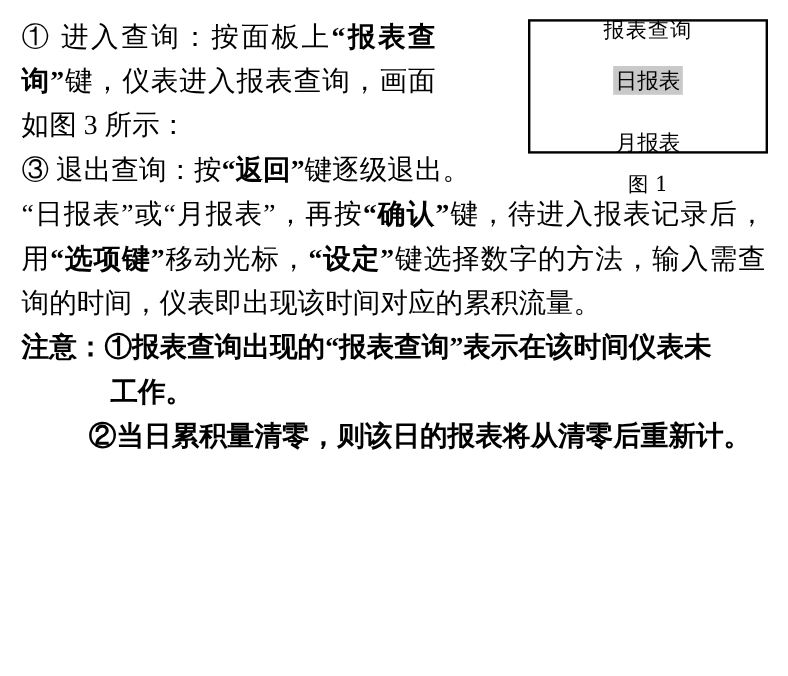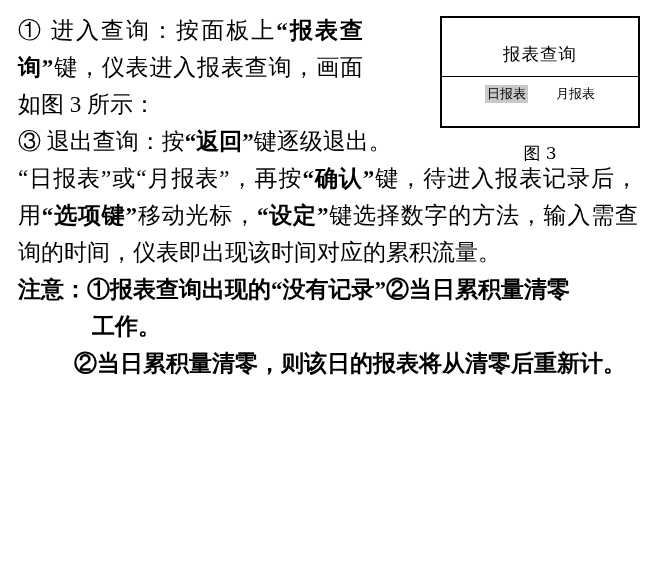--- a/index.html
+++ b/index.html
@@ -98,21 +98,22 @@
     height: 1px;
     background: #000000;
     margin: 6px 0 8px 0;
   }
 
   .figure-options {
     display: flex;
     align-items: center;
     justify-content: center;
     gap: 28px;
-    font-size: 13px;
+    font-size: 18px;
+    flex-direction: column;
   }
 
   .opt-selected {
     background: #c9c9c9;
     padding: 0 2px;
   }
 
   .figure-caption {
     margin-top: 14px;
     font-size: 17px;
@@ -127,36 +128,36 @@
 
   <div class="figure-wrap">
     <div class="figure-box">
       <div class="figure-title">报表查询</div>
       <div class="figure-divider"></div>
       <div class="figure-options">
         <span class="opt-selected">日报表</span>
         <span>月报表</span>
       </div>
     </div>
-    <div class="figure-caption">图 3</div>
+    <div class="figure-caption">图 1</div>
   </div>
 
   <div class="body-text">
 
     <p class="para p1">
       <span>① 进入查询：按面板上</span><span class="b">“报表查询”</span><span>键，仪表进入报表查询，画面如图 3 所示：</span>
     </p>
 
 
     <p class="para p-rest">
       <span>③ 退出查询：按</span><span class="b">“返回”</span><span>键逐级退出。</span>
     </p>
 
     <p class="para p-rest">
       <span>“日报表”或“月报表”，再按</span><span class="b">“确认”</span><span>键，待进入报表记录后，用</span><span class="b">“选项键”</span><span>移动光标，</span><span class="b">“设定”</span><span>键选择数字的方法，输入需查询的时间，仪表即出现该时间对应的累积流量。</span>
     </p>
 
-    <p class="para p-rest note">注意：①报表查询出现的“没有记录”②当日累积量清零</p>
+    <p class="para p-rest note">注意：①报表查询出现的“报表查询”表示在该时间仪表未</p>
     <p class="para p-rest note note-line2">工作。</p>
     <p class="para p-rest note note-line3">②当日累积量清零，则该日的报表将从清零后重新计。</p>
 
   </div>
 </div>
 
 </body></html>

